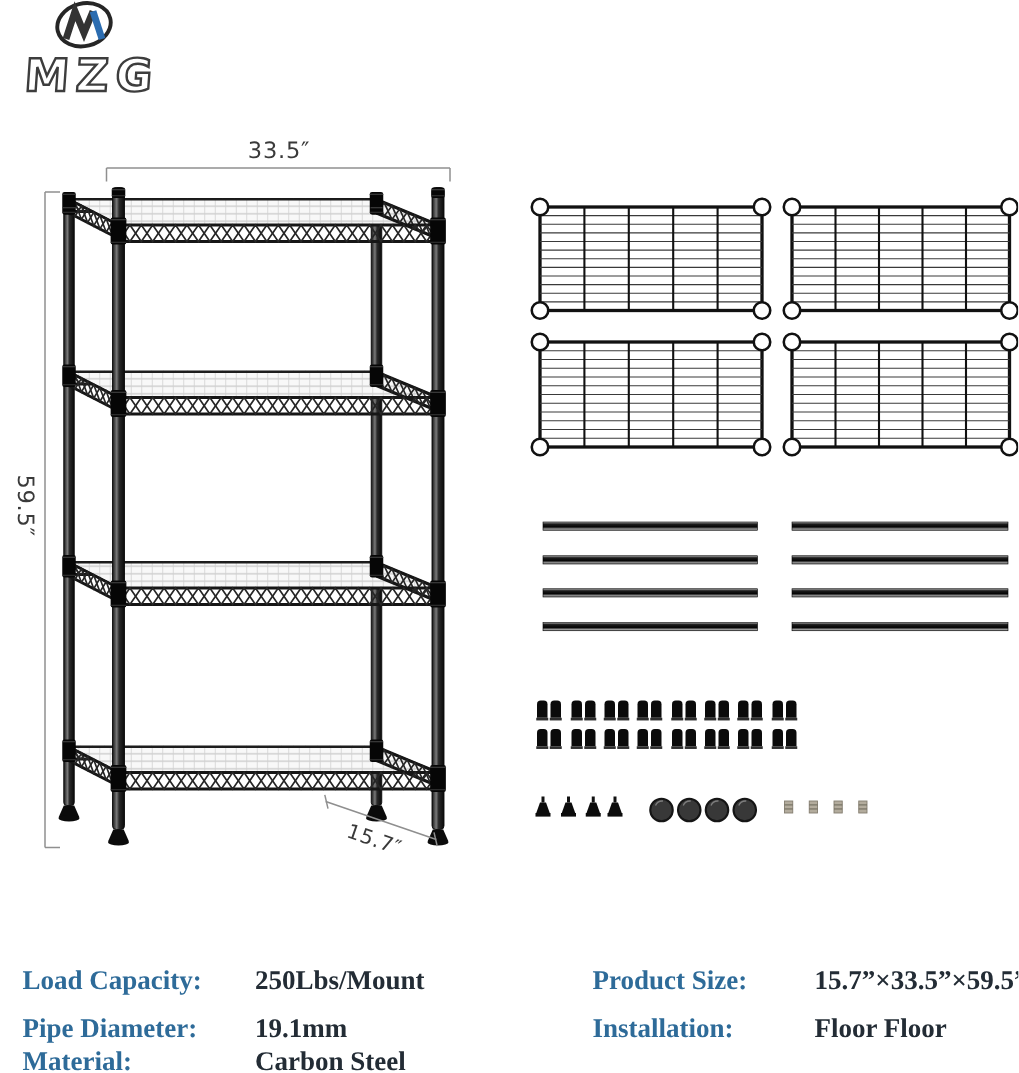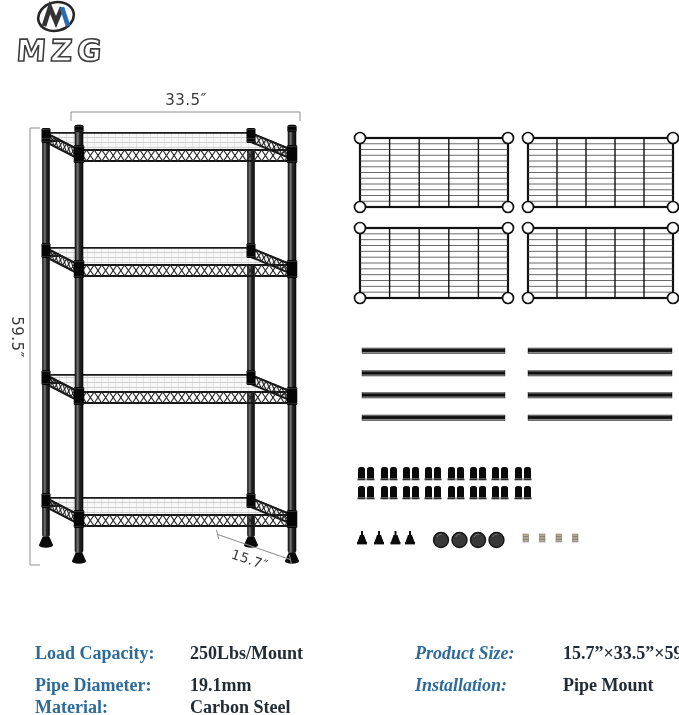--- a/index.html
+++ b/index.html
@@ -4,23 +4,23 @@
 <style>
   html,body{margin:0;padding:0;background:#fff;}
   .canvas{position:relative;width:679px;height:715px;background:#ffffff;overflow:hidden;
           font-family:"Liberation Serif",serif;}
   .abs{position:absolute;}
   svg{display:block;}
   .dim{font-family:"DejaVu Sans",sans-serif;font-size:15px;fill:var(--dim_text,#3a3a3a);letter-spacing:.5px;}
   .dim.small{font-size:13.5px;}
   .dimline{stroke:var(--dim_line,#8f8f8f);stroke-width:1;}
   .spec-row{position:absolute;white-space:nowrap;font-size:18px;font-weight:bold;line-height:20px;}
-  .spec-label{display:inline-block;color:var(--label_blue,#2e6b99);margin-left:20px;}
+  .spec-label{display:inline-block;color:var(--label_blue,#2e6b99);}
   .spec-row.leftcol .spec-label{width:155px;}
-  .spec-row.rightcol .spec-label{width:148px;font-style:italic;}
+  .spec-row.rightcol .spec-label{width:148px;}
   .spec-value{color:var(--value_dark,#232c35);}
   .wordmark{font-family:"DejaVu Sans",sans-serif;font-weight:bold;}
 </style>
 </head>
 <body>
 
 <div class="canvas">
 
   <svg class="abs" style="left:8px;top:0px" width="110" height="70" viewBox="0 0 110 70">
     <g>
@@ -415,17 +415,17 @@
     <div class="spec-row leftcol" style="left:15px;top:675px">
       <span class="spec-label">Pipe Diameter:</span><span class="spec-value">19.1mm</span>
     </div>
     <div class="spec-row leftcol" style="left:15px;top:697px">
       <span class="spec-label">Material:</span><span class="spec-value">Carbon Steel</span>
     </div>
     <div class="spec-row rightcol" style="left:395px;top:643px">
       <span class="spec-label">Product Size:</span><span class="spec-value">15.7”×33.5”×59.5”</span>
     </div>
     <div class="spec-row rightcol" style="left:395px;top:675px">
-      <span class="spec-label">Installation:</span><span class="spec-value">Pipe Mount</span>
+      <span class="spec-label">Installation:</span><span class="spec-value">Floor Floor</span>
     </div>
   </div>
 
 </div>
 
 </body></html>

